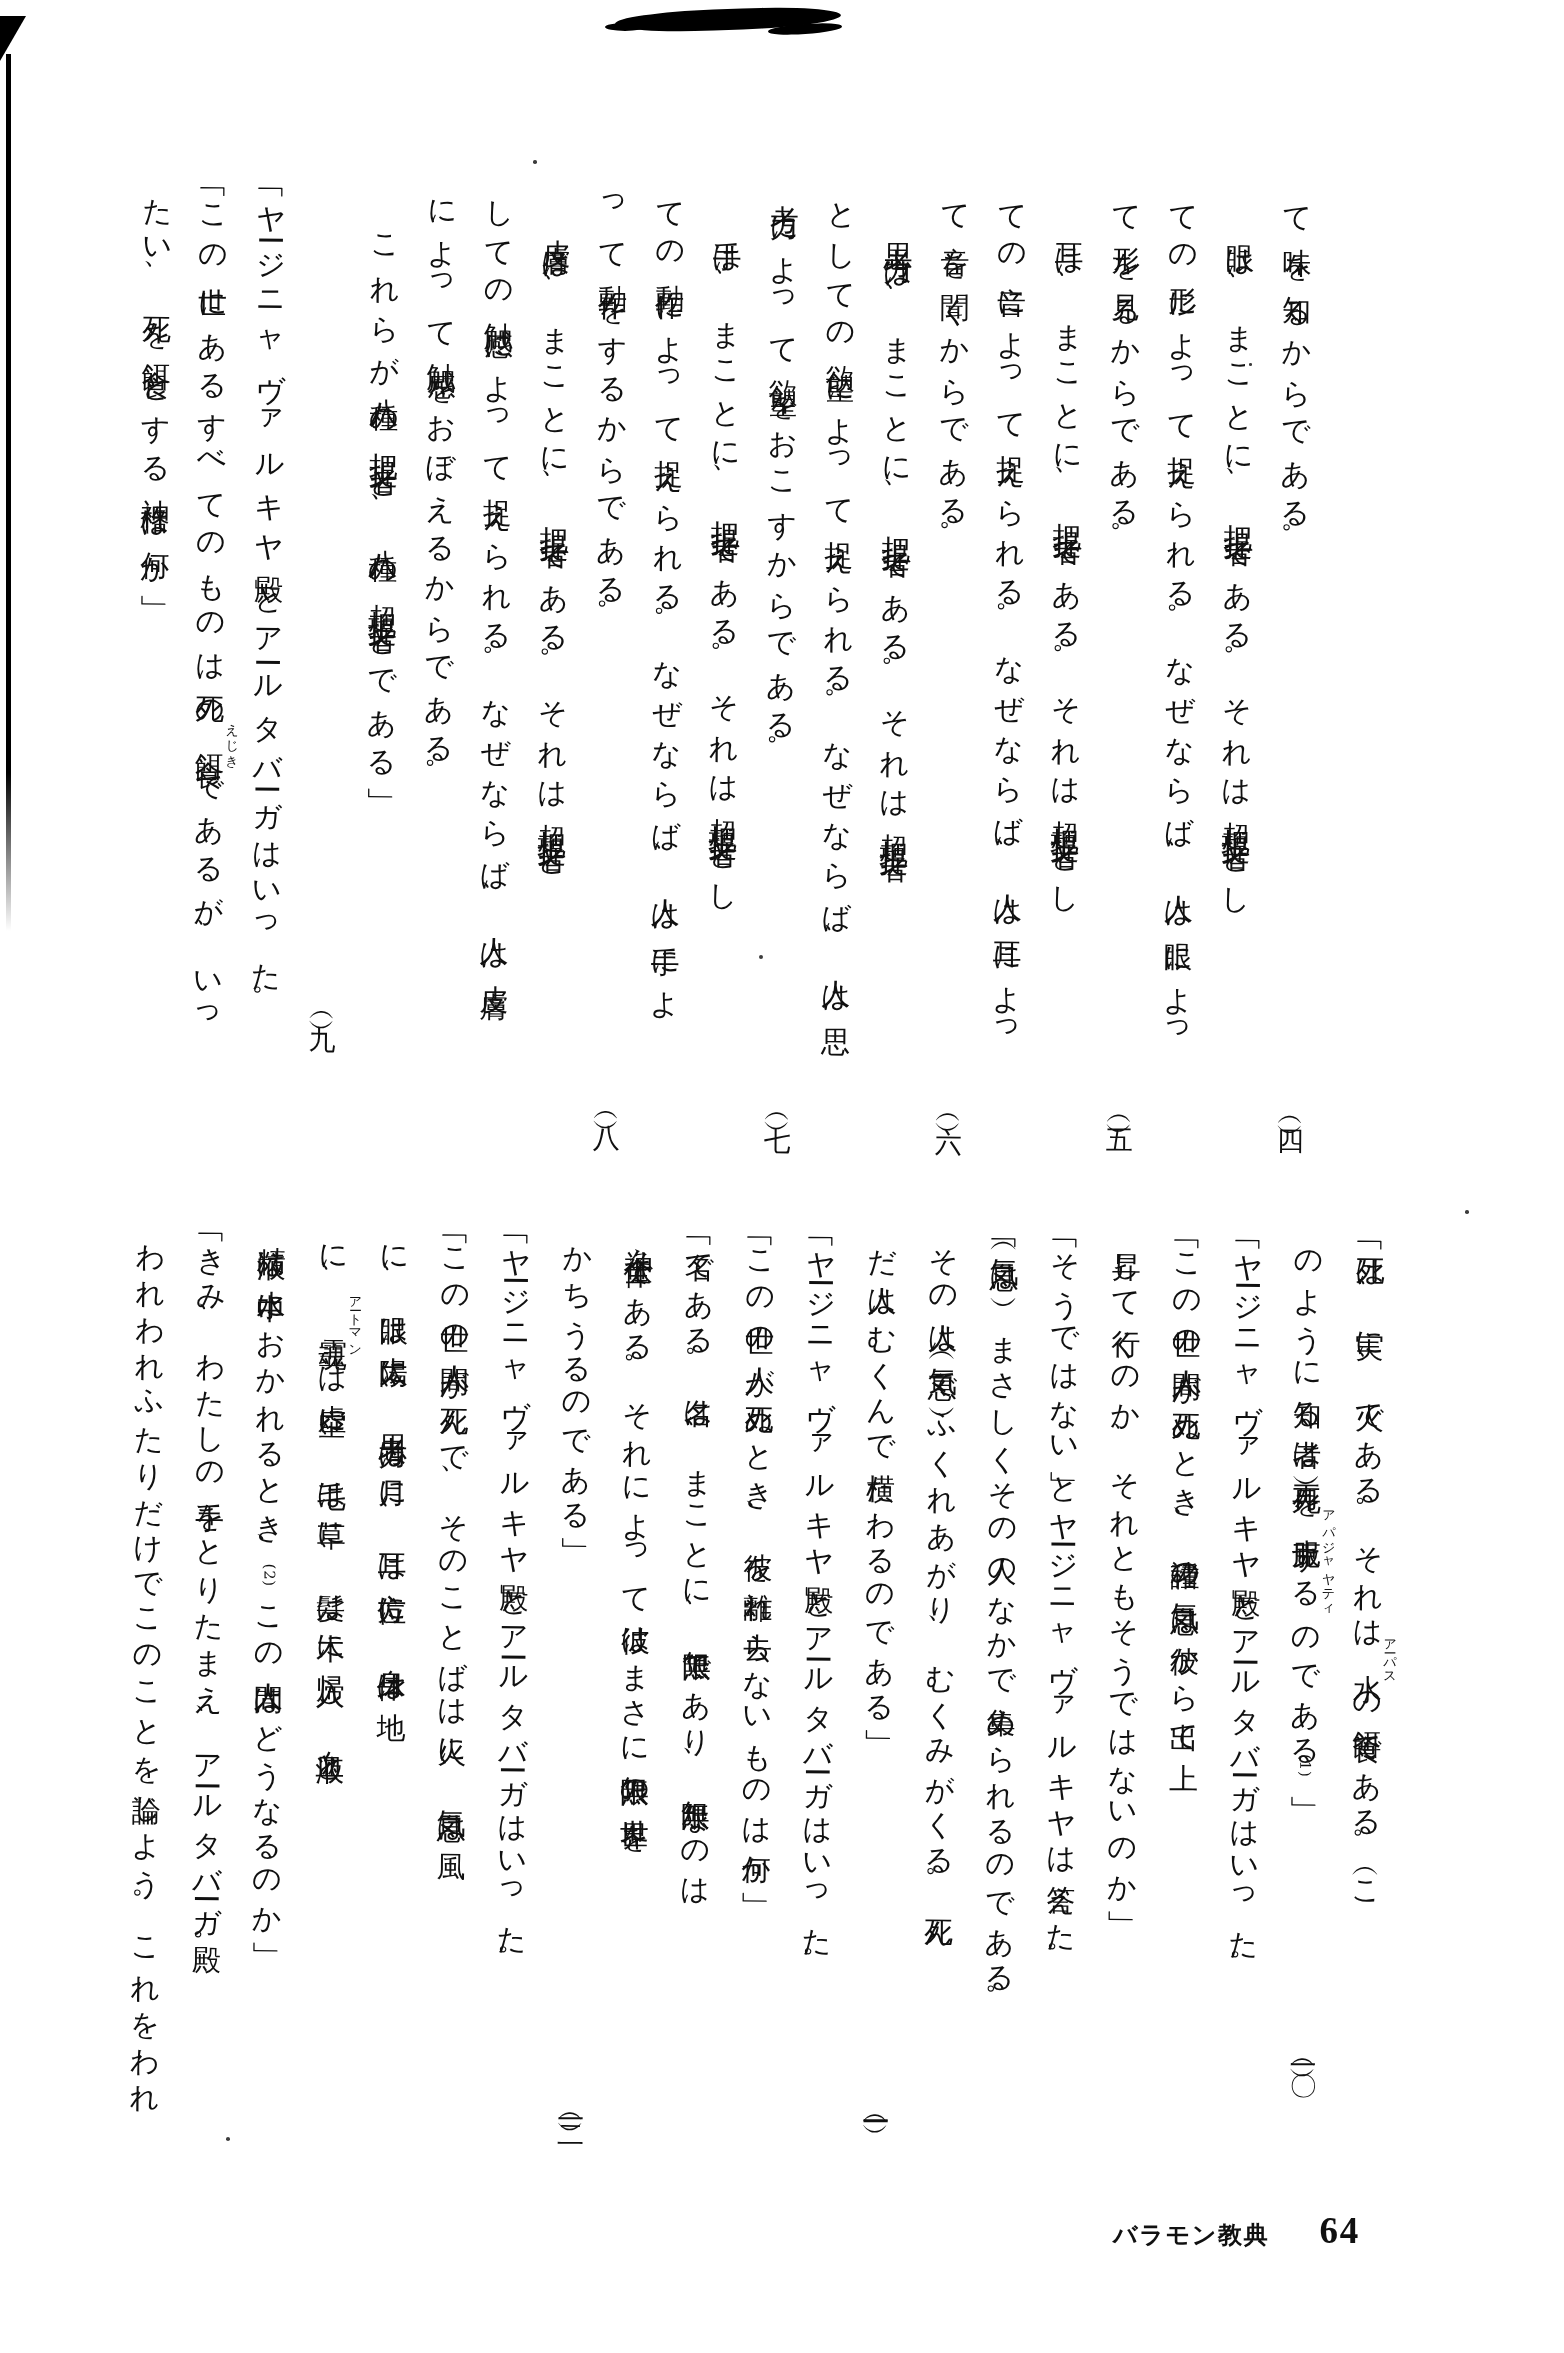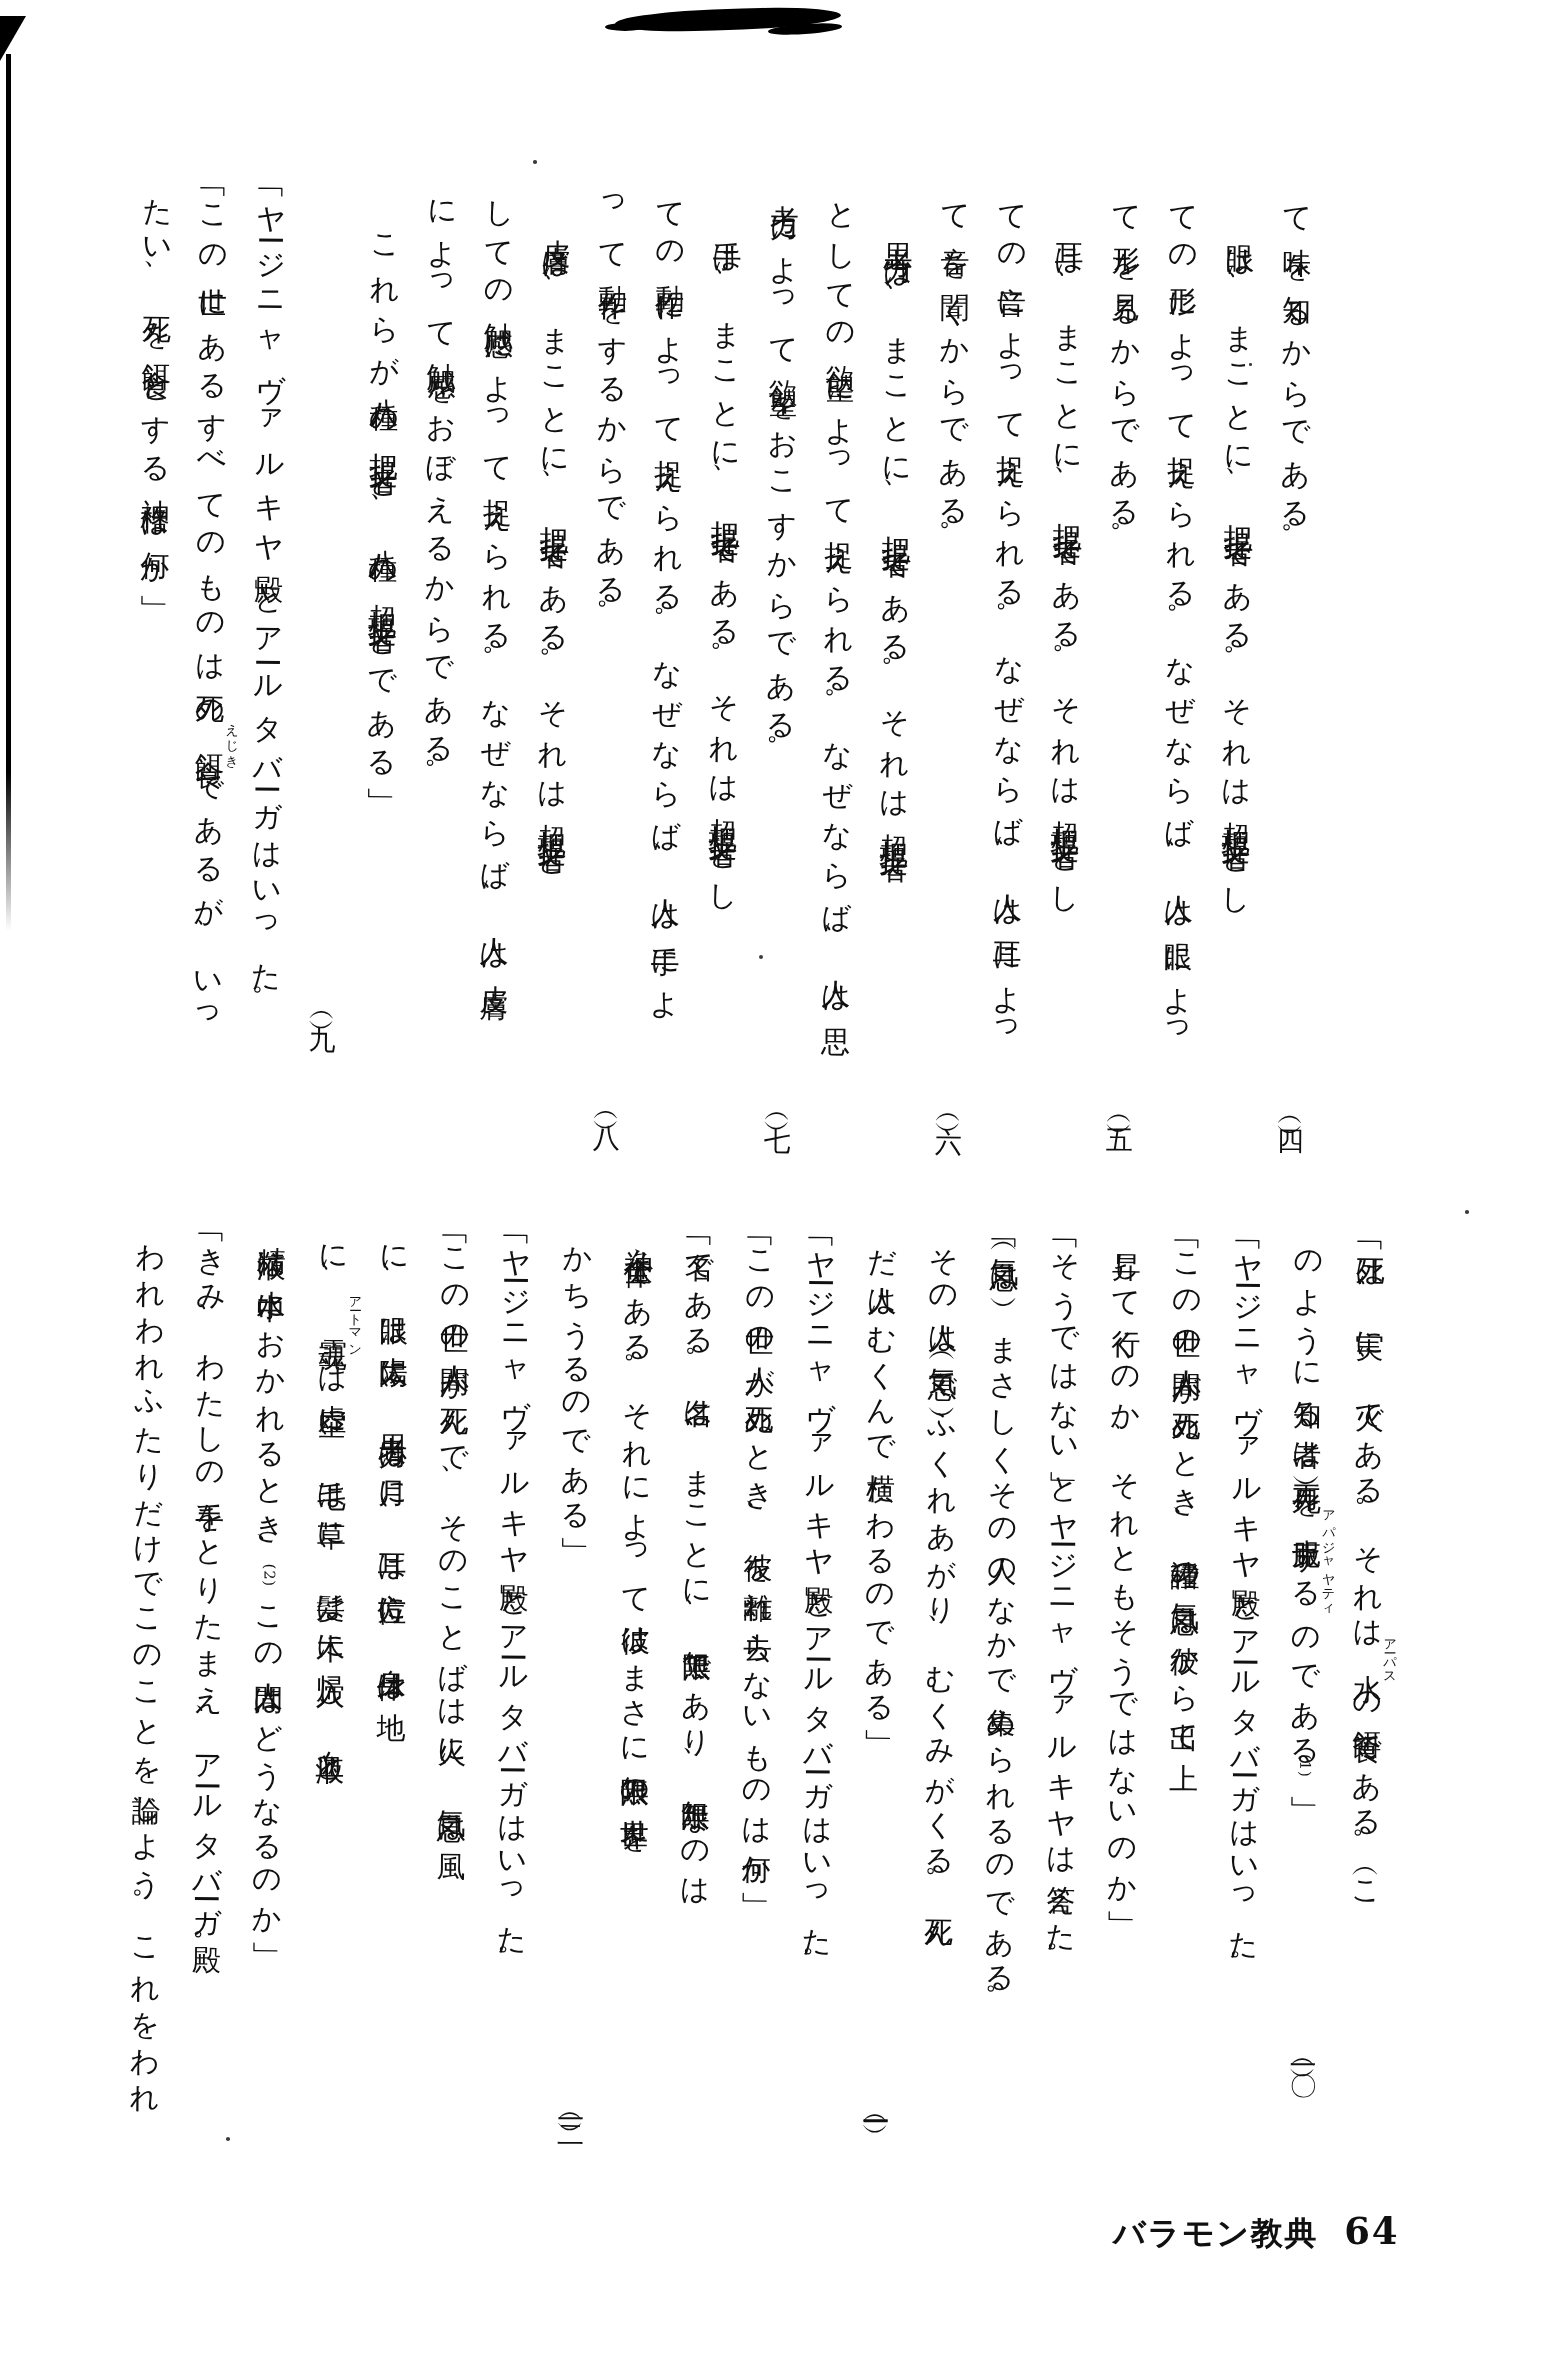--- a/index.html
+++ b/index.html
@@ -23,22 +23,22 @@
   rt { font-size:13px; letter-spacing:0.9px; font-family:"DejaVu Serif","Liberation Serif",serif; }
   .note { font-size:14.7px; letter-spacing:0.9px; }
   .marker { position:absolute; left:0; letter-spacing:0.9px; font-size:27px; }
   #top-block .marker    { bottom:36px; }
   #bottom-block .marker { bottom:8.6px; }
   
   .footer {
     position:absolute; left:1113px; top:2209px; display:flex; align-items:baseline;
     font-weight:bold; white-space:nowrap;
   }
-  .footer .ftitle { font-size:32px; letter-spacing:1.7px; }
-  .footer .pnum   { font-size:37px; margin-left:26px; letter-spacing:1.7px; }
+  .footer .ftitle { font-size:24px; letter-spacing:1.7px; }
+  .footer .pnum   { font-size:37px; margin-left:50px; letter-spacing:1.7px;font-family:Liberation Serif, serif; }
   
   .smudge { position:absolute; background:#000; }
   .s1 { left:615px; top:8.6px;  width:226px; height:21px; border-radius:48%/55%; transform:rotate(-2.2deg); }
   .s2 { left:768px; top:24px;  width:74px;  height:9.5px; border-radius:50%;     transform:rotate(-4deg); }
   .s3 { left:605px; top:23px;  width:40px;  height:7.8px;  border-radius:50%; }
   .corner {
     position:absolute; left:0; top:15.6px; width:0; height:0;
     border-top:45px solid #000; border-right:26px solid transparent;
   }
   .edge {

